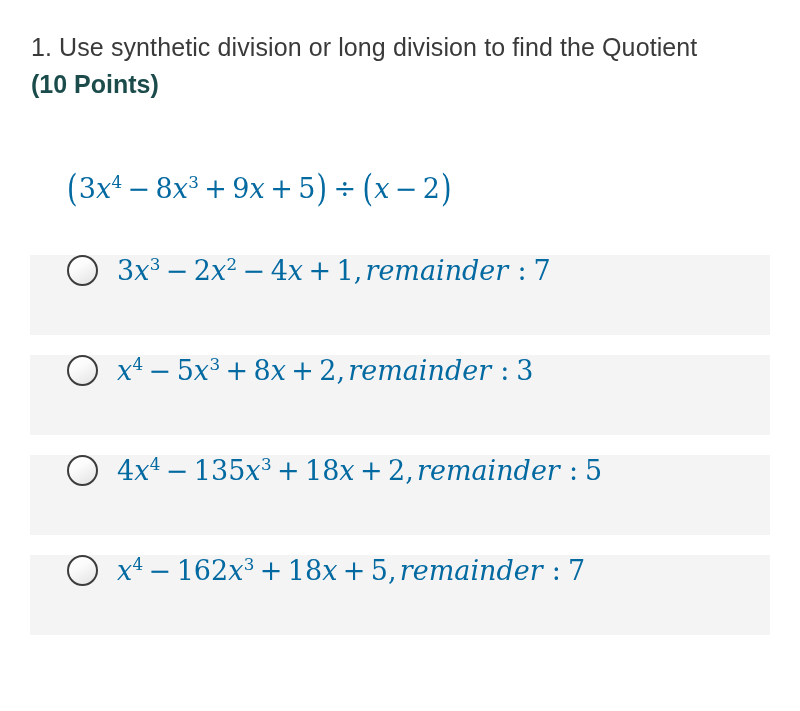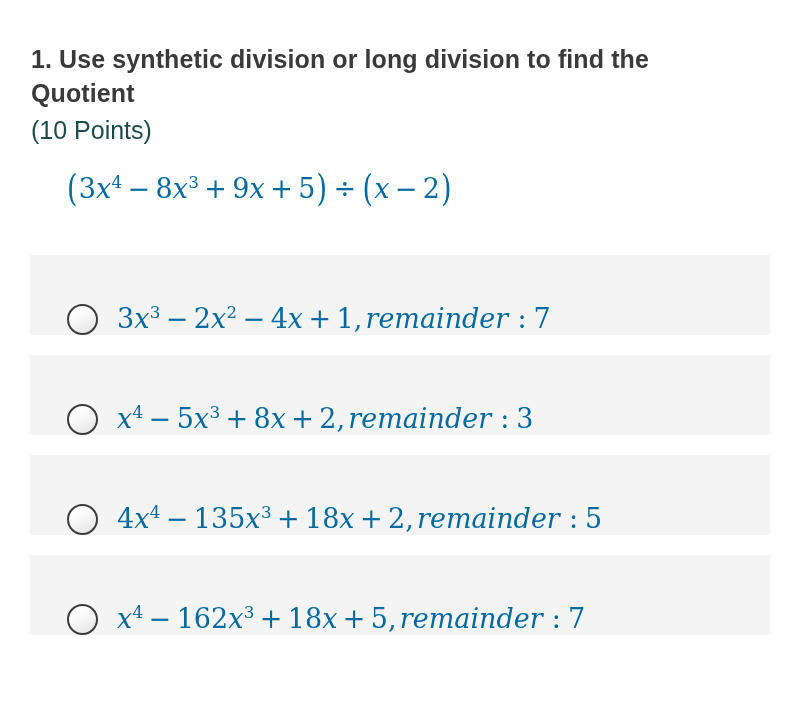--- a/index.html
+++ b/index.html
@@ -21,31 +21,30 @@
     position: absolute;
     left: 31px;
     top: 30px;
     width: 700px;
   }
   .q-prompt {
     font-family: "Liberation Sans", sans-serif;
     font-size: 25px;
     line-height: 34px;
     color: #3a3a3a;
-    font-weight: 700;
+    font-weight: 400;
     letter-spacing: 0.1px;
     max-width: 690px;
-    margin-top: 12px;
   }
   .q-points {
     font-family: "Liberation Sans", sans-serif;
     font-size: 25px;
     line-height: 34px;
     color: #1b4b4b;
-    font-weight: 400;
+    font-weight: 700;
     margin-top: 3px;
   }
 
   
   .mathexpr {
     font-family: "DejaVu Serif", "Liberation Serif", serif;
     color: #0369a1;
     white-space: nowrap;
   }
   .mathexpr .var {
@@ -101,21 +100,21 @@
     width: 740px;
   }
   .option-row {
     position: relative;
     width: 740px;
     height: 80px;
     background: #f4f4f5;
     margin-bottom: 20px;
     box-sizing: border-box;
     display: flex;
-    align-items: flex-end;
+    align-items: flex-start;
     cursor: pointer;
   }
   .option-row:last-child {
     margin-bottom: 0;
   }
   .radio-button {
     flex: 0 0 auto;
     width: 31px;
     height: 31px;
     margin-left: 37px;

